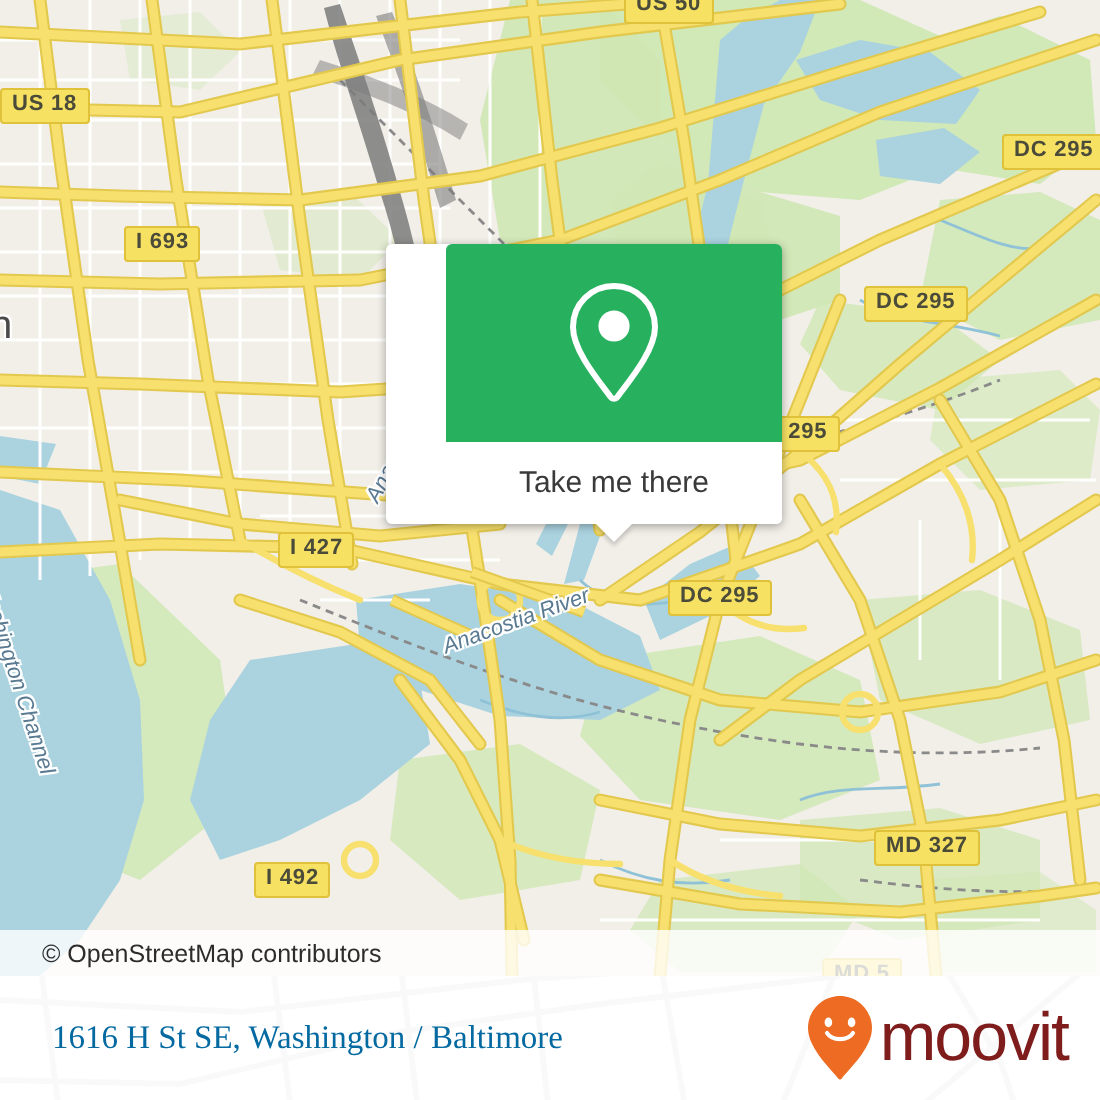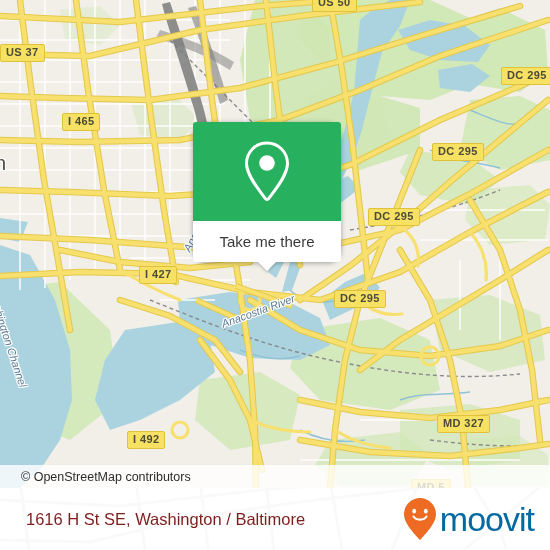--- a/index.html
+++ b/index.html
@@ -50,25 +50,26 @@
   }
   .citylabel{
     color:#4a4a4a;
     font-size:20px;
   }
 
   
   #popup{
     position:absolute;
     left:193px;top:122px;
-    width:148px;
-    border-radius:13px;
+    width:168px;
+    border-radius:3px;
     box-shadow:0 1px 5px rgba(0,0,0,.35);
     overflow:visible;
     background:#ffffff;
+    padding-left:30px;
   }
   #popup-head{
     background:#27b05e;
     height:99px;
     border-radius:3px 3px 0 0;
     display:flex;align-items:center;justify-content:center;
   }
   #popup-foot{
     background:#ffffff;
     height:41px;
@@ -106,29 +107,29 @@
     position:absolute;left:0;top:488px;width:550px;height:62px;
     background:#ffffff;overflow:hidden;
   }
   #bottombar-watermark{
     position:absolute;left:0;top:-488px;width:550px;height:550px;
     opacity:.07;
   }
   #address{
     position:absolute;left:26px;top:0;height:62px;
     display:flex;align-items:center;
-    font-size:16.5px;color:#7f1d1d;
-    font-family:Liberation Sans, sans-serif;
+    font-size:16.5px;color:#0369a1;
+    font-family:Liberation Serif, serif;
   }
   #brand{
     position:absolute;right:16px;top:0;height:62px;
     display:flex;align-items:center;gap:3px;
   }
   #brand-word{
-    font-size:34px;color:#0369a1;letter-spacing:-1px;
+    font-size:34px;color:#7f1d1d;letter-spacing:-1px;
     font-family:"Liberation Sans", sans-serif;
     font-weight:400;
   }
 </style>
 </head>
 <body>
 
 <div id="root">
 
   <div id="map">
@@ -301,23 +302,23 @@
       <g stroke="#e3c84e" stroke-width="6" fill="none">
         <path d="M196,300 L236,318"></path>
           <path d="M236,286 L292,306"></path>
       </g>
       <g stroke="#f7e06e" stroke-width="4" fill="none">
         <path d="M196,300 L236,318"></path>
           <path d="M236,286 L292,306"></path>
       </g>
     </svg>
 
-    <div class="shield" style="left:0px;top:44px">US 37</div>
+    <div class="shield" style="left:0px;top:44px">US 18</div>
     <div class="shield" style="left:312px;top:-6px">US 50</div>
-    <div class="shield" style="left:62px;top:113px">I 465</div>
+    <div class="shield" style="left:62px;top:113px">I 693</div>
     <div class="shield" style="left:501px;top:67px">DC 295</div>
     <div class="shield" style="left:432px;top:143px">DC 295</div>
     <div class="shield" style="left:368px;top:208px">DC 295</div>
     <div class="shield" style="left:334px;top:290px">DC 295</div>
     <div class="shield" style="left:139px;top:266px">I 427</div>
     <div class="shield" style="left:127px;top:431px">I 492</div>
     <div class="shield" style="left:437px;top:415px">MD 327</div>
     <div class="shield" style="left:411px;top:479px">MD 5</div>
 
     <div class="maplabel waterlabel" style="left:-8px;top:284px;transform:rotate(72deg);transform-origin:left center;">Washington Channel</div>

